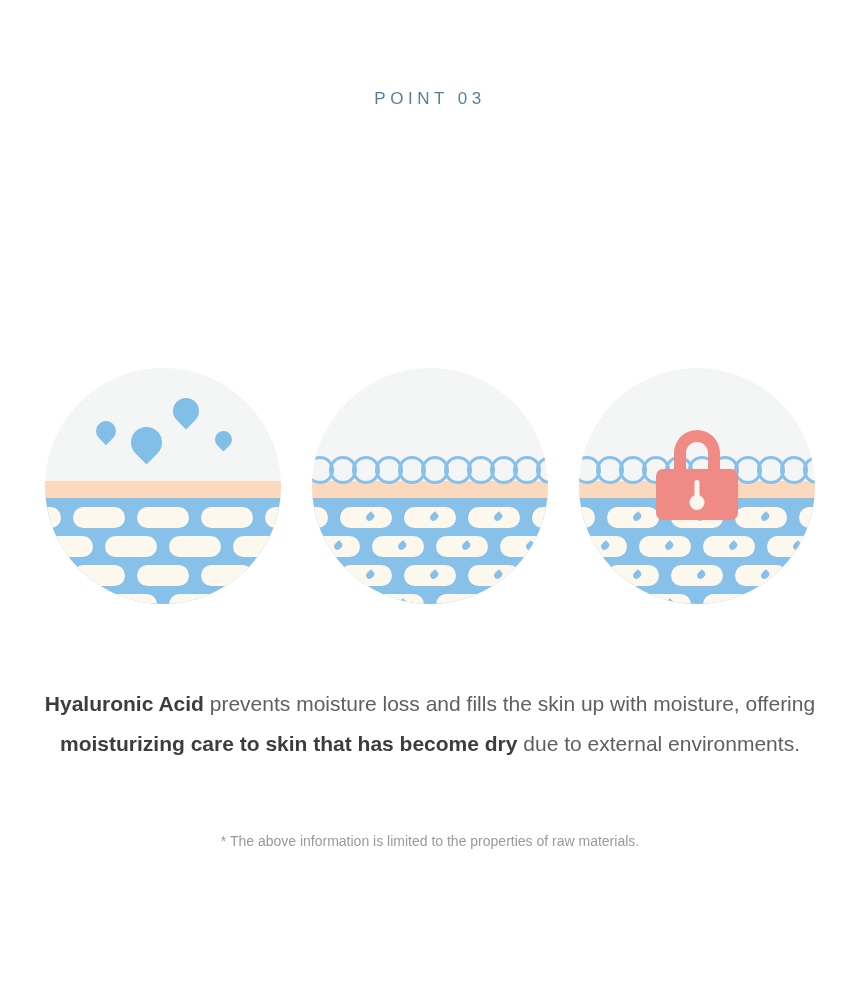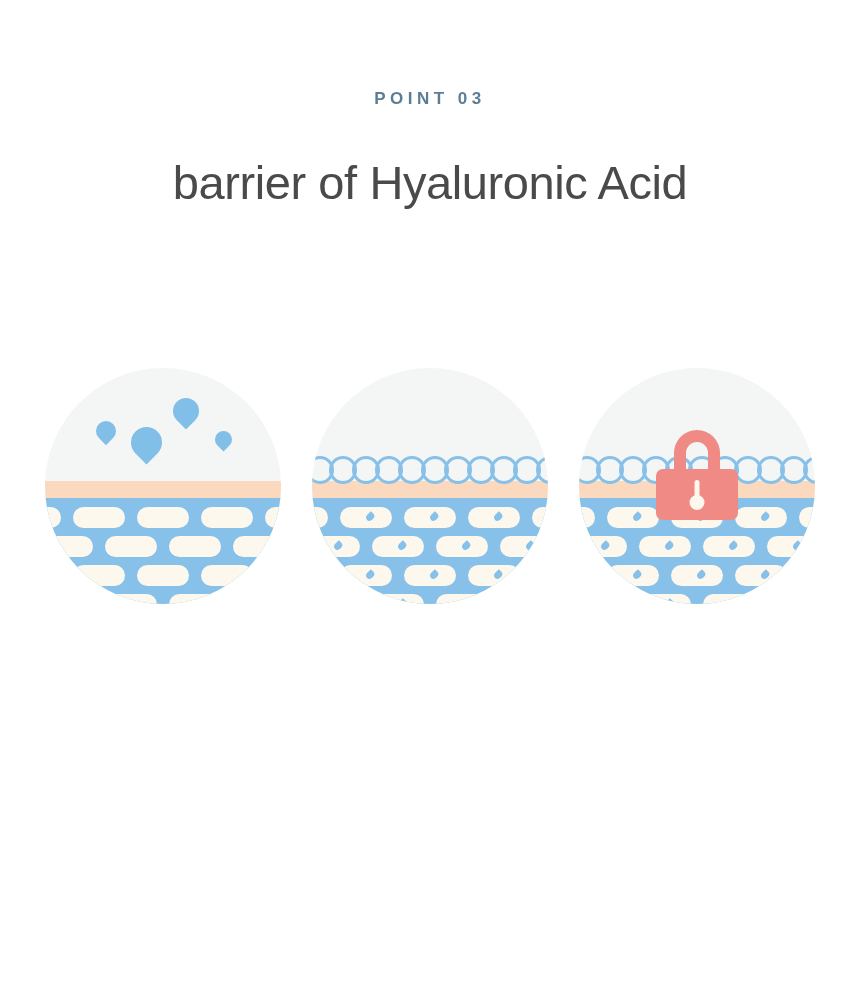--- a/index.html
+++ b/index.html
@@ -11,21 +11,21 @@
   }
   .page { position:relative; width:860px; height:1006px; background:#fff; overflow:hidden; }
 
   
   .point-label {
     position:absolute; top:89px; left:0; width:860px;
     text-align:center;
     font-size:17px;
     letter-spacing:4.5px;
     color:#5b7e96;
-    font-weight:700;
+    font-weight:400;
   }
   .headline {
     position:absolute; top:146px; left:0; width:860px;
     text-align:center;
     font-size:47px;
     line-height:74px;
     font-weight:300;
     color:#4a4a4a;
     letter-spacing:-0.4px;
   }
@@ -154,21 +154,20 @@
   }
 </style>
 </head>
 <body>
 
 <div class="page">
 
   <div class="point-label">POINT 03</div>
 
   <div class="headline">
-    <span class="hl-line">barrier of Hyaluronic Acid</span>
   </div>
 
   <div class="figures">
     <div class="figure" id="fig-0">
         <div class="peach-band" style="background: rgb(250, 217, 190);"></div>
         <div class="blue-zone" style="background: rgb(135, 192, 232);"></div>
         <div class="brick-row" style="top: 139px;">
           <div class="brick" style="left: -36px; width: 52px; background: rgb(253, 248, 238);"></div>
           <div class="brick" style="left: 28px; width: 52px; background: rgb(253, 248, 238);"></div>
           <div class="brick" style="left: 92px; width: 52px; background: rgb(253, 248, 238);"></div>
@@ -343,15 +342,17 @@
         <div class="padlock">
           <div class="shackle" style="border-top-color: rgb(240, 138, 132); border-right-color: rgb(240, 138, 132); border-bottom: none; border-left-color: rgb(240, 138, 132);"></div>
           <div class="lock-body" style="background: rgb(240, 138, 132);">
             <div class="keyhole-stem" style="background: rgb(253, 248, 238);"></div>
             <div class="keyhole-circle" style="background: rgb(253, 248, 238);"></div>
           </div>
         </div>
       </div>
   </div>
 
-
+  <div class="body-copy" id="body-copy"><b>Hyaluronic Acid</b><span> prevents moisture loss and fills the skin up with moisture, offering </span><b>moisturizing care to skin that has become dry</b><span> due to external environments.</span></div>
+
+  <div class="footnote">* The above information is limited to the properties of raw materials.</div>
 
 </div>
 
 </body></html>

